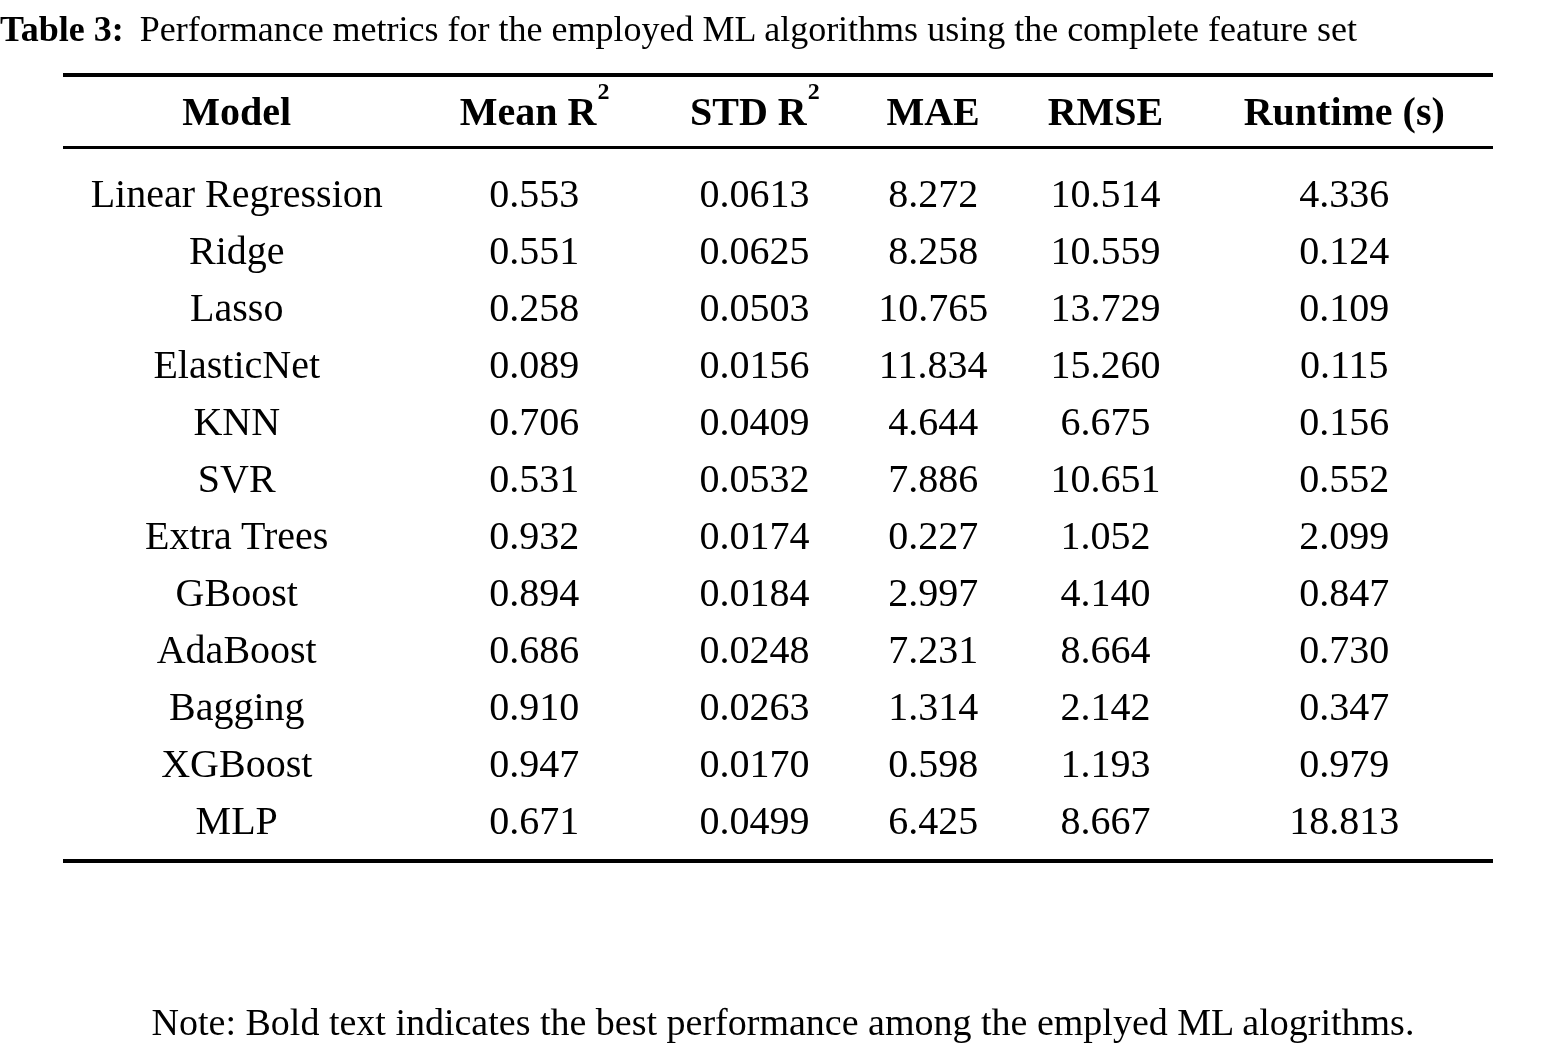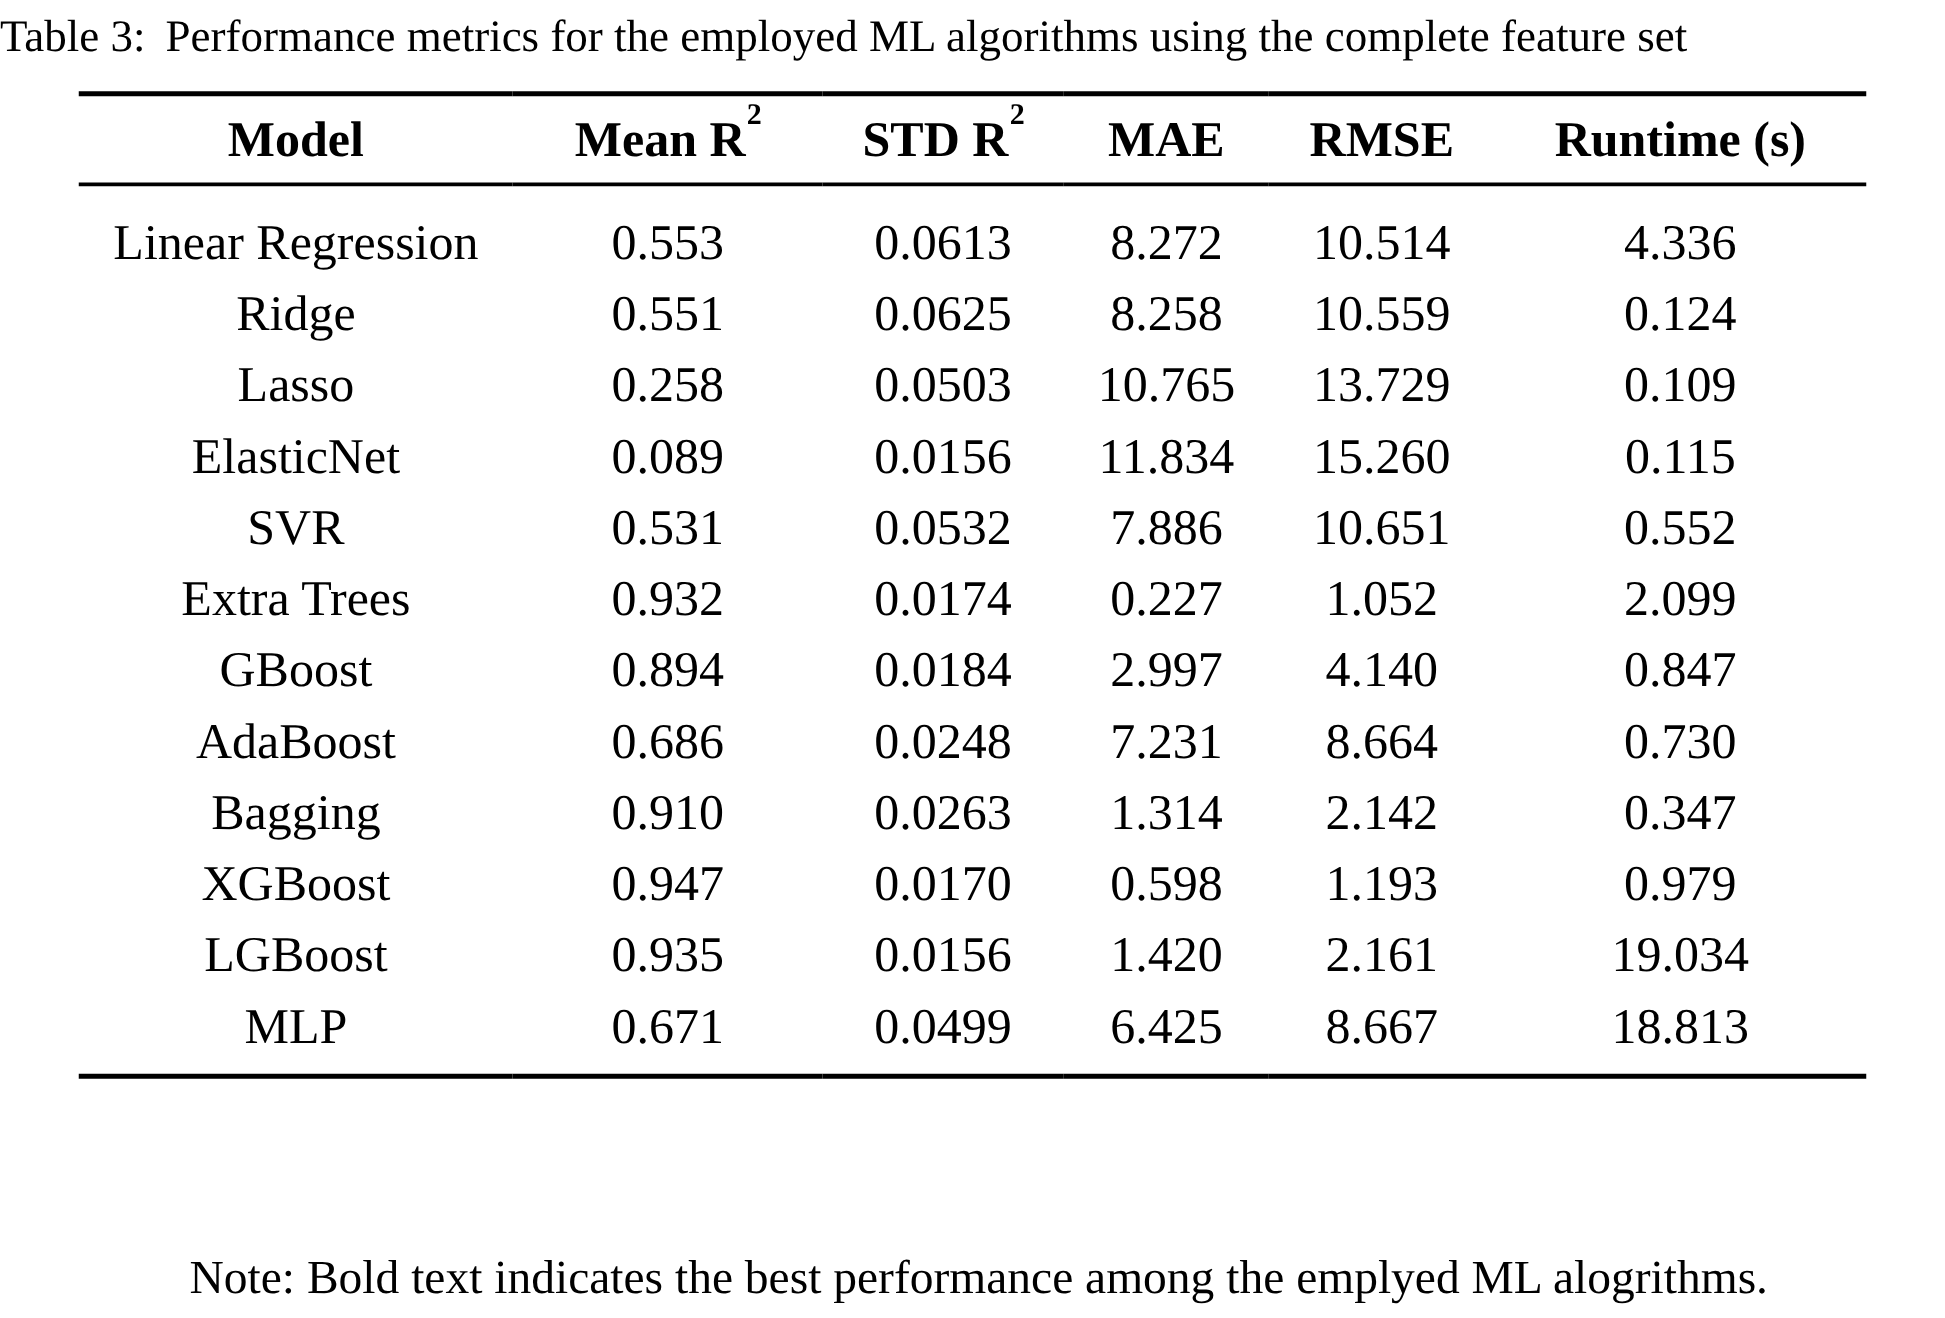--- a/index.html
+++ b/index.html
@@ -18,21 +18,21 @@
   .caption {
     position: absolute;
     left: 0;
     top: 5px;
     width: 1556px;
     font-size: 36px;
     line-height: 1.35;
     white-space: nowrap;
   }
   .caption .caption-label {
-    font-weight: 400;
+    font-weight: 700;
     margin-right: 16px;
   }
   .table-wrap {
     position: absolute;
     left: 63px;
     top: 73px;
     width: 1430px;
   }
   table {
     width: 100%;
@@ -129,20 +129,28 @@
         </tr>
         <tr>
           <td>ElasticNet</td>
           <td>0.089</td>
           <td>0.0156</td>
           <td>11.834</td>
           <td>15.260</td>
           <td>0.115</td>
         </tr>
         <tr>
+          <td>KNN</td>
+          <td>0.706</td>
+          <td>0.0409</td>
+          <td>4.644</td>
+          <td>6.675</td>
+          <td>0.156</td>
+        </tr>
+        <tr>
           <td>SVR</td>
           <td>0.531</td>
           <td>0.0532</td>
           <td>7.886</td>
           <td>10.651</td>
           <td>0.552</td>
         </tr>
         <tr>
           <td>Extra Trees</td>
           <td>0.932</td>
@@ -177,28 +185,20 @@
         </tr>
         <tr class="bold-row">
           <td>XGBoost</td>
           <td>0.947</td>
           <td>0.0170</td>
           <td>0.598</td>
           <td>1.193</td>
           <td>0.979</td>
         </tr>
         <tr>
-          <td>LGBoost</td>
-          <td>0.935</td>
-          <td>0.0156</td>
-          <td>1.420</td>
-          <td>2.161</td>
-          <td>19.034</td>
-        </tr>
-        <tr>
           <td>MLP</td>
           <td>0.671</td>
           <td>0.0499</td>
           <td>6.425</td>
           <td>8.667</td>
           <td>18.813</td>
         </tr>
       </tbody>
   </table>
 </div>

